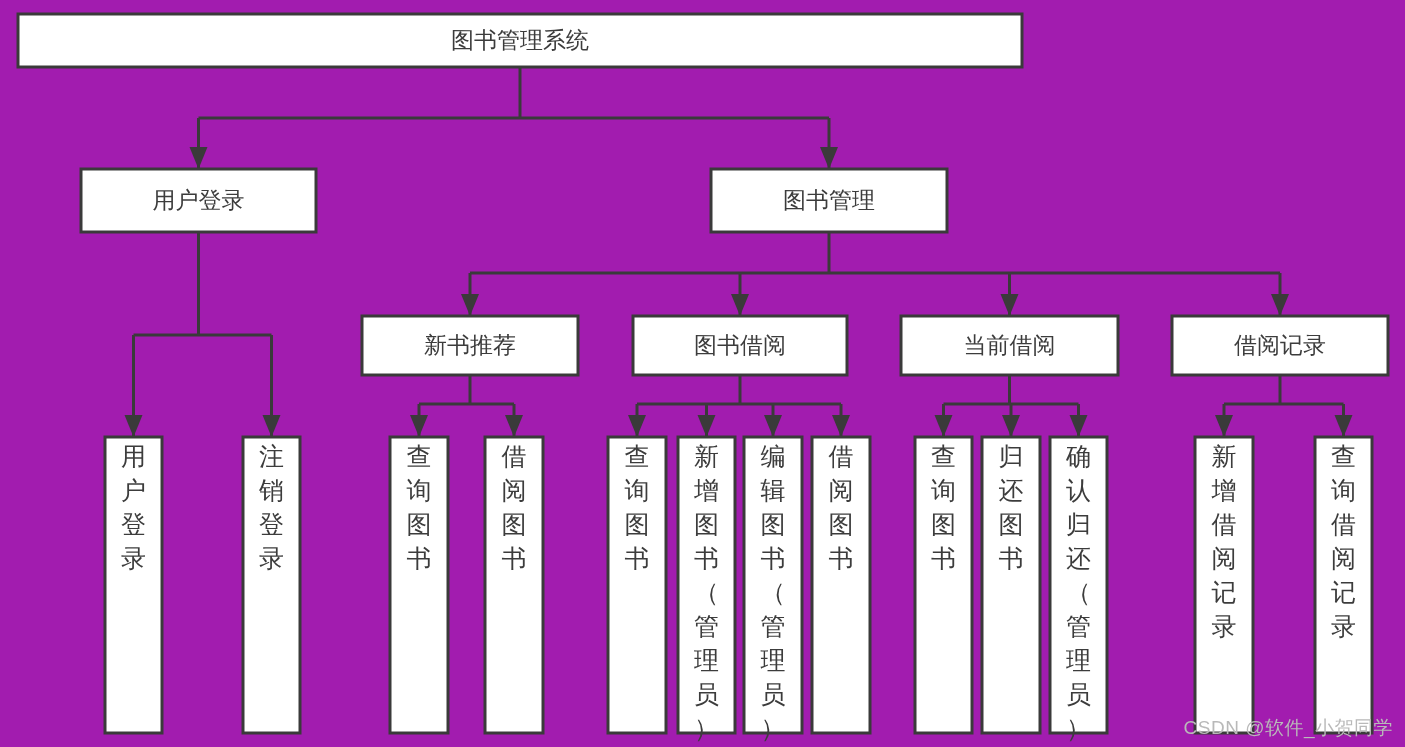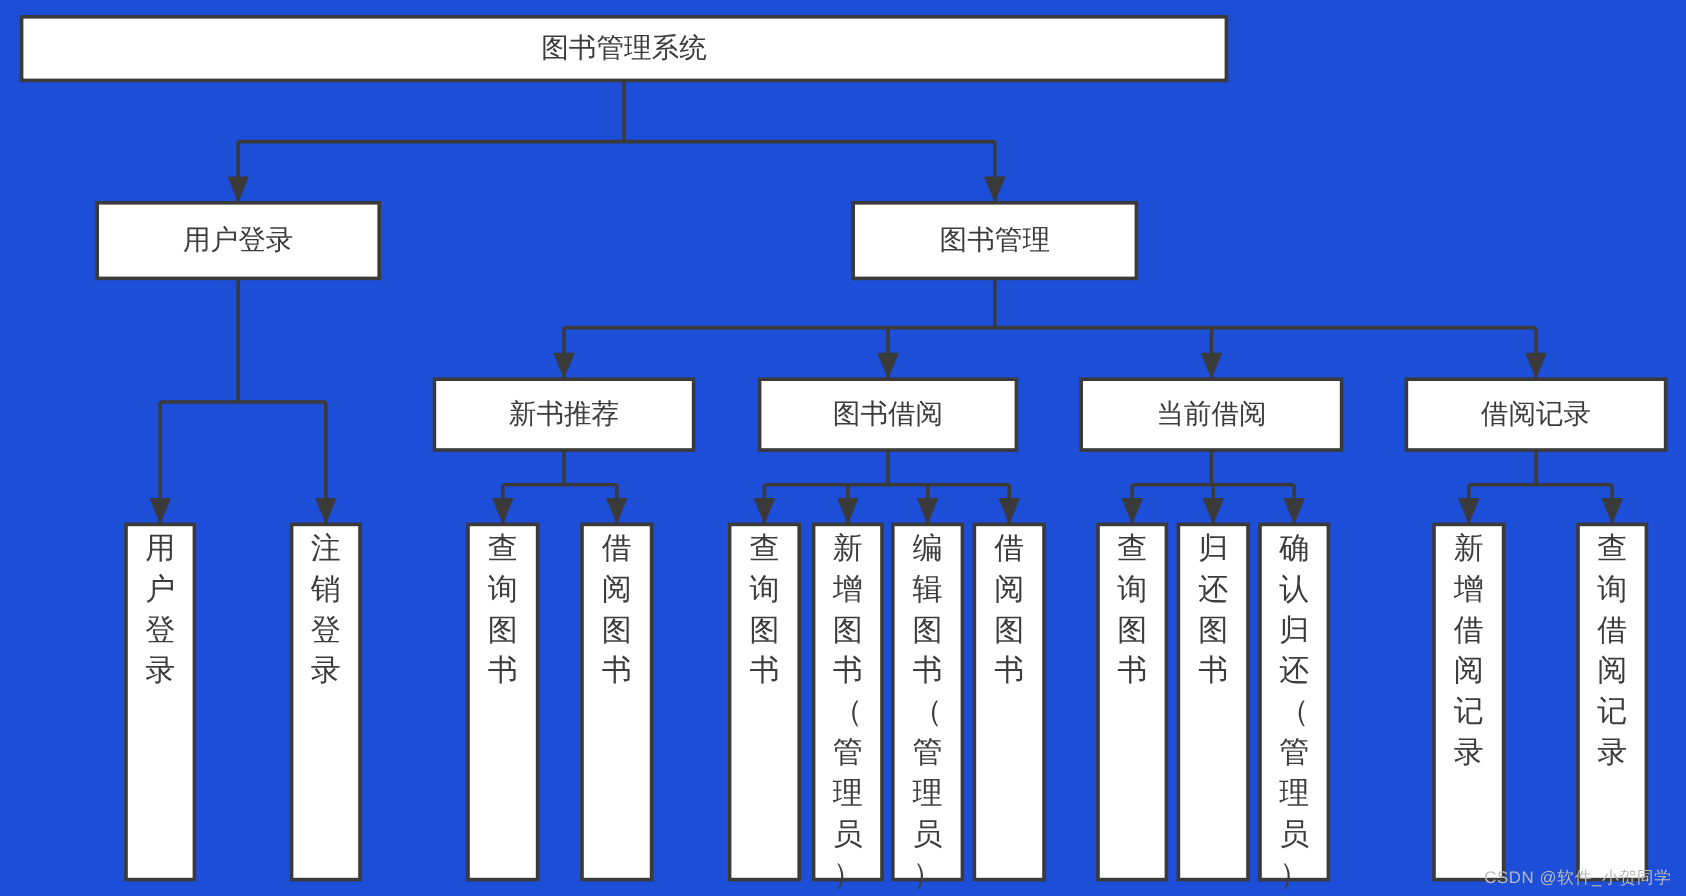--- a/index.html
+++ b/index.html
@@ -7,21 +7,21 @@
     padding: 0;
     background: #ffffff;
   }
   body {
     font-family: "Liberation Sans", "DejaVu Sans", sans-serif;
   }
   #diagram-root {
     position: relative;
     width: 1405px;
     height: 747px;
-    background: #1d4ed8;
+    background: #a21caf;
     overflow: hidden;
   }
   svg.diagram-canvas {
     position: absolute;
     left: 0;
     top: 0;
     width: 1405px;
     height: 747px;
   }
   .node-box {
@@ -50,21 +50,21 @@
     fill: #3c3c3c;
     font-family: "Liberation Sans", "DejaVu Sans", sans-serif;
     font-size: 25px;
     text-anchor: middle;
   }
   .watermark-text {
     position: absolute;
     right: 12px;
     bottom: 6px;
     font-family: "Liberation Sans", "DejaVu Sans", sans-serif;
-    font-size: 14px;
+    font-size: 19px;
     color: #b9b9b9;
     white-space: nowrap;
     letter-spacing: 0.5px;
   }
 </style>
 </head>
 <body>
 
 <div id="diagram-root">
   <svg class="diagram-canvas" viewBox="0 0 1405 747">

